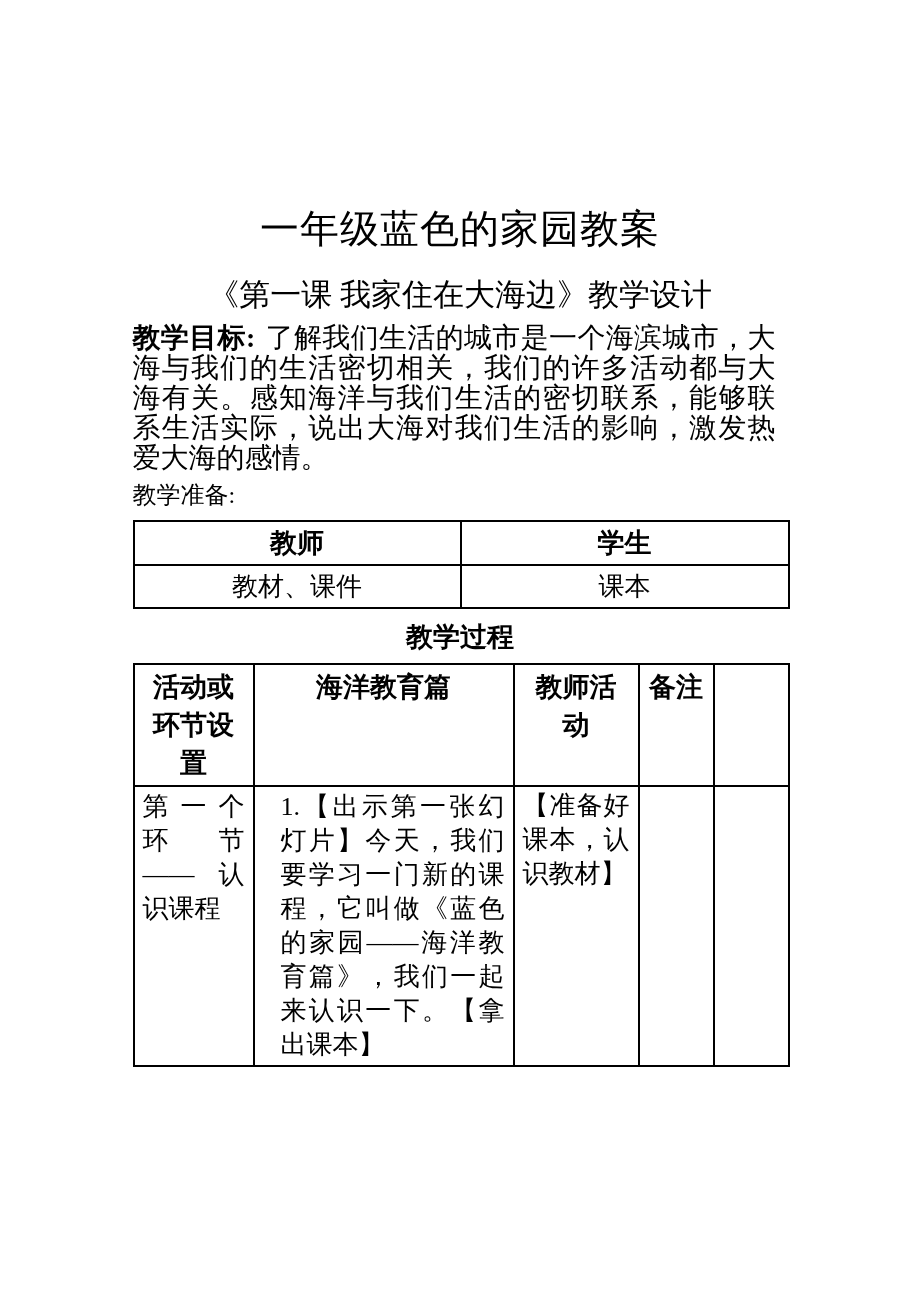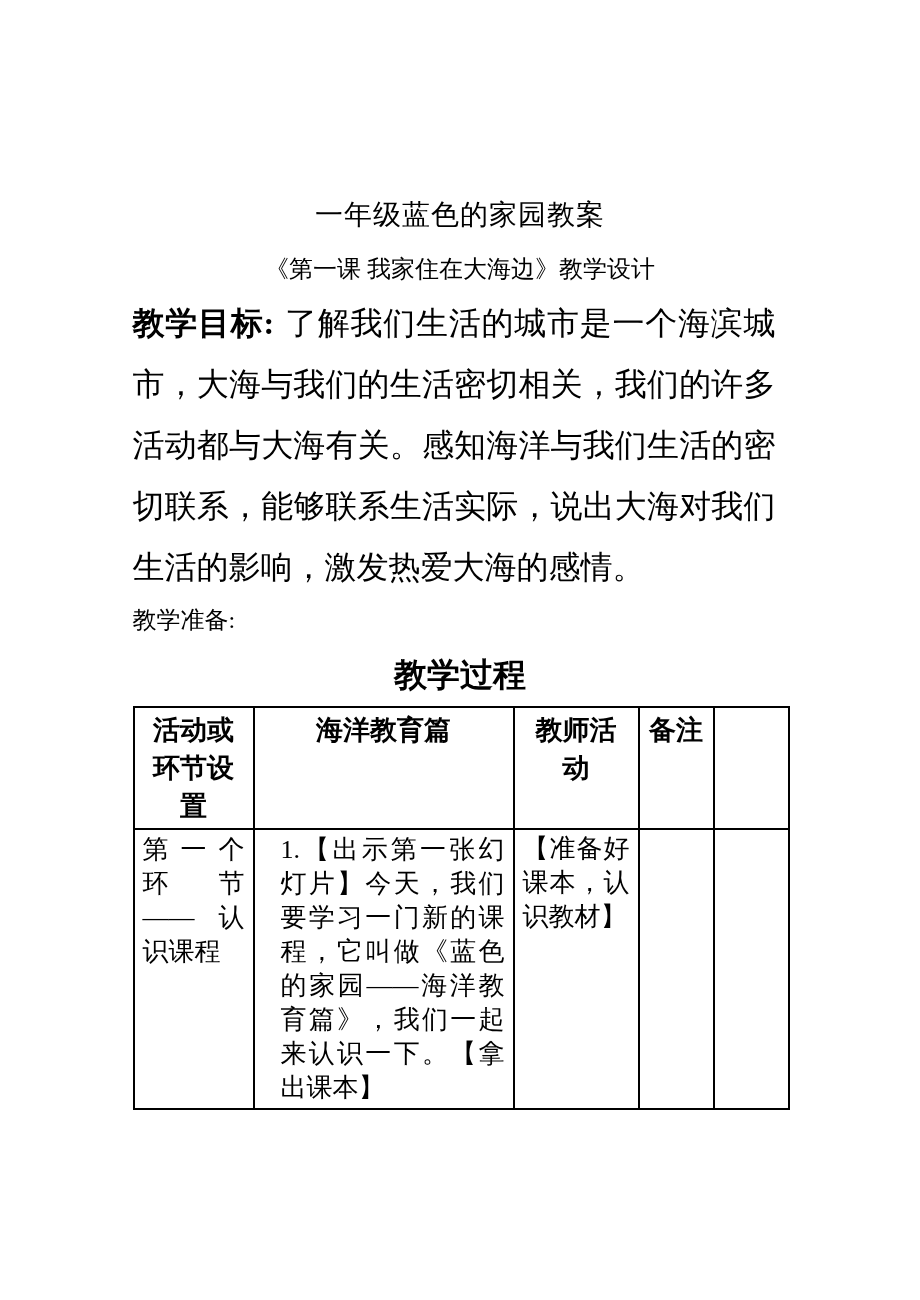--- a/index.html
+++ b/index.html
@@ -5,46 +5,46 @@
   html, body { margin: 0; padding: 0; }
   body {
     width: 920px; height: 1300px;
     background: #ffffff; color: #000000;
     font-family: "Liberation Serif", "DejaVu Serif", serif;
   }
   .page { position: relative; width: 920px; height: 1300px; overflow: hidden; background: #ffffff; }
   .content { width: 655px; margin: 0 auto; padding-top: 190px; }
 
   .doc-title {
-    margin: 8px; text-align: center;
-    font-size: 28px; font-weight: 400; line-height: 1.2;
+    margin: 16px; text-align: center;
+    font-size: 39px; font-weight: 400; line-height: 1.2;
     letter-spacing: 1px;
   }
   .doc-subtitle {
     margin-top: 22px; text-align: center;
-    font-size: 24px; line-height: 1.3;
+    font-size: 31px; line-height: 1.3;
   }
   .objectives {
     margin: 8px 12px 0 0;
-    font-size: 32px; line-height: 61px;
+    font-size: 28px; line-height: 30px;
     text-align: justify;
   }
   .objectives-label { font-weight: bold; margin-right: 10px; }
   .prep-label { font-size: 24px; line-height: 45px; }
 
   table { border-collapse: collapse; table-layout: fixed; width: 655px; }
   td, th { border: 2px solid #000; padding: 3px 8px; font-size: 26px; overflow: hidden; word-break: break-all; }
 
   .prep-table { margin-top: 2px; }
   .prep-table th { height: 36px; text-align: center; vertical-align: middle; font-weight: bold; font-size: 27px; }
   .prep-table td { height: 30px; text-align: center; vertical-align: middle; }
 
   .process-title {
     text-align: center; font-weight: bold;
-    font-size: 33px; margin: 10px 0 8px 0;
+    font-size: 27px; margin: 10px 0 8px 0;
   }
 
   .proc-table th {
     vertical-align: top; text-align: center;
     font-weight: bold; font-size: 27px;
     height: 106px; line-height: 38px; margin-left: 26px;
   }
   .proc-table td {
     vertical-align: top; height: 243px; line-height: 34px;
   }
@@ -59,20 +59,36 @@
   <div class="content">
 
     <h1 class="doc-title">一年级蓝色的家园教案</h1>
 
     <div class="doc-subtitle">《第一课 我家住在大海边》教学设计</div>
 
     <p class="objectives"><span class="objectives-label">教学目标:</span><span>了解我们生活的城市是一个海滨城市，大海与我们的生活密切相关，我们的许多活动都与大海有关。感知海洋与我们生活的密切联系，能够联系生活实际，说出大海对我们生活的影响，激发热爱大海的感情。</span></p>
 
     <div class="prep-label">教学准备:</div>
 
+    <table class="prep-table">
+      <colgroup>
+        <col style="width:327px">
+        <col style="width:328px">
+      </colgroup>
+      <tbody>
+        <tr>
+          <th>教师</th>
+          <th>学生</th>
+        </tr>
+        <tr>
+          <td>教材、课件</td>
+          <td>课本</td>
+        </tr>
+      </tbody>
+    </table>
 
     <div class="process-title">教学过程</div>
 
     <table class="proc-table">
       <colgroup>
         <col style="width:120px">
         <col style="width:260px">
         <col style="width:125px">
         <col style="width:75px">
         <col style="width:75px">

